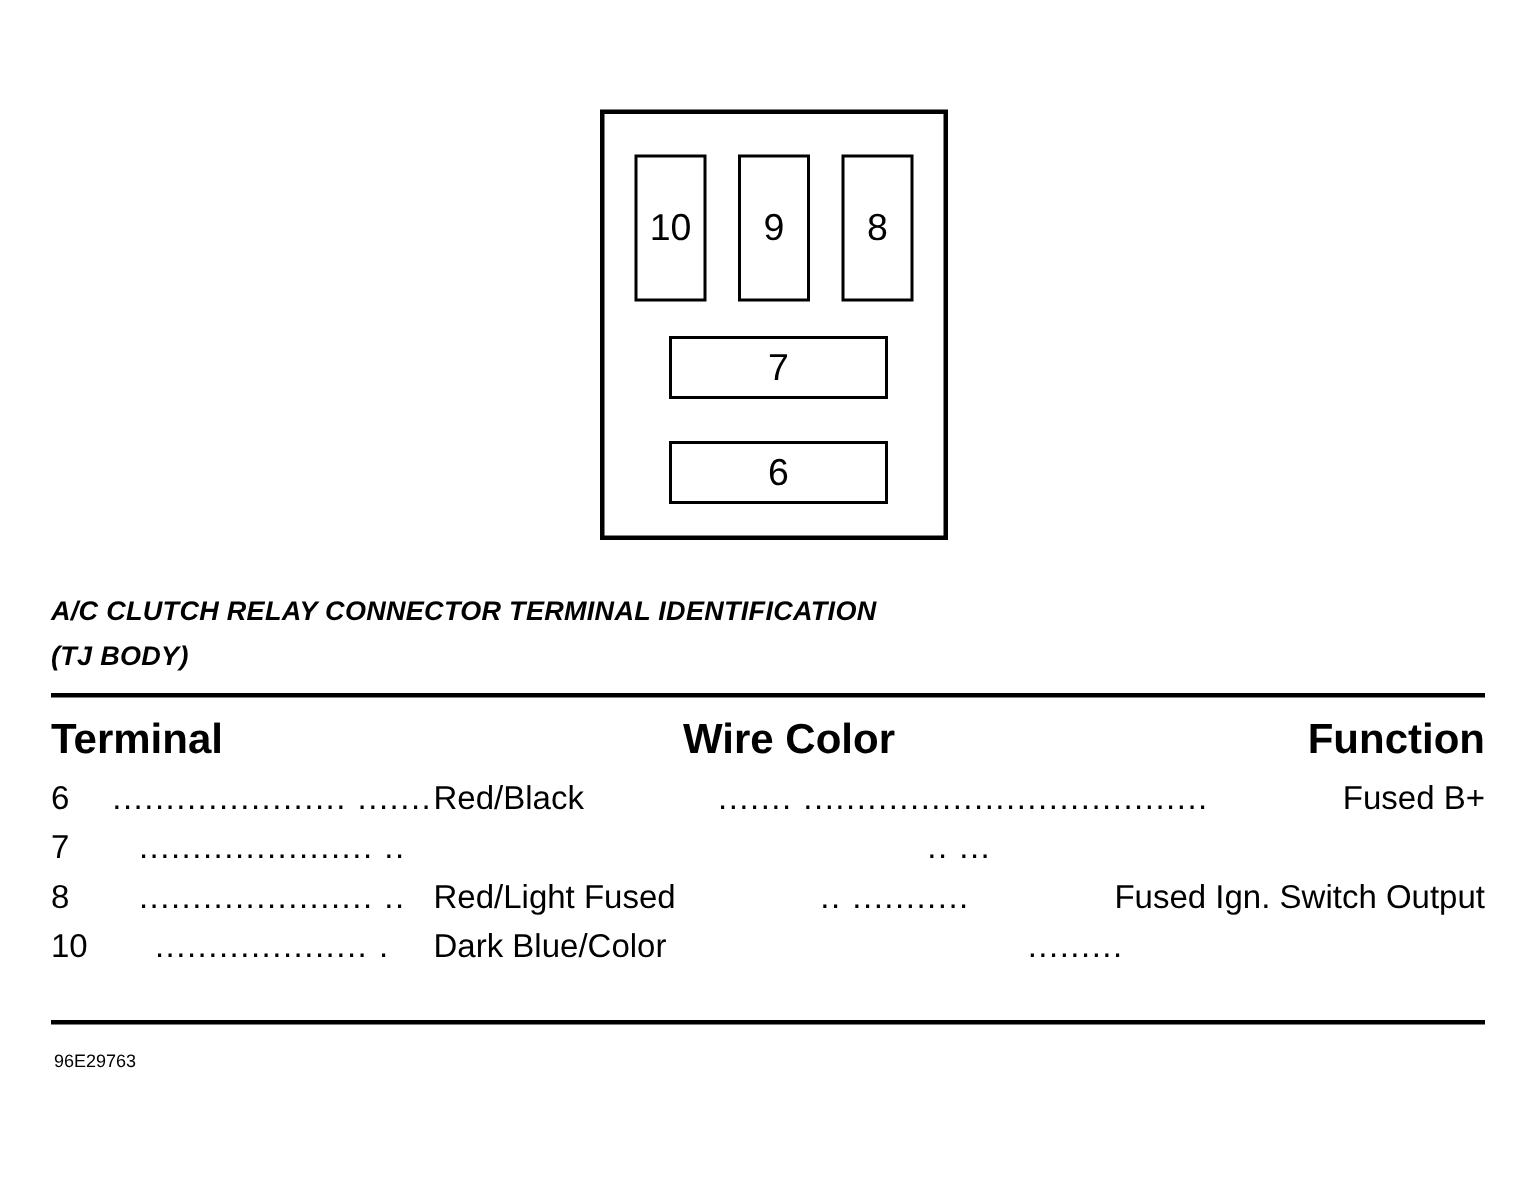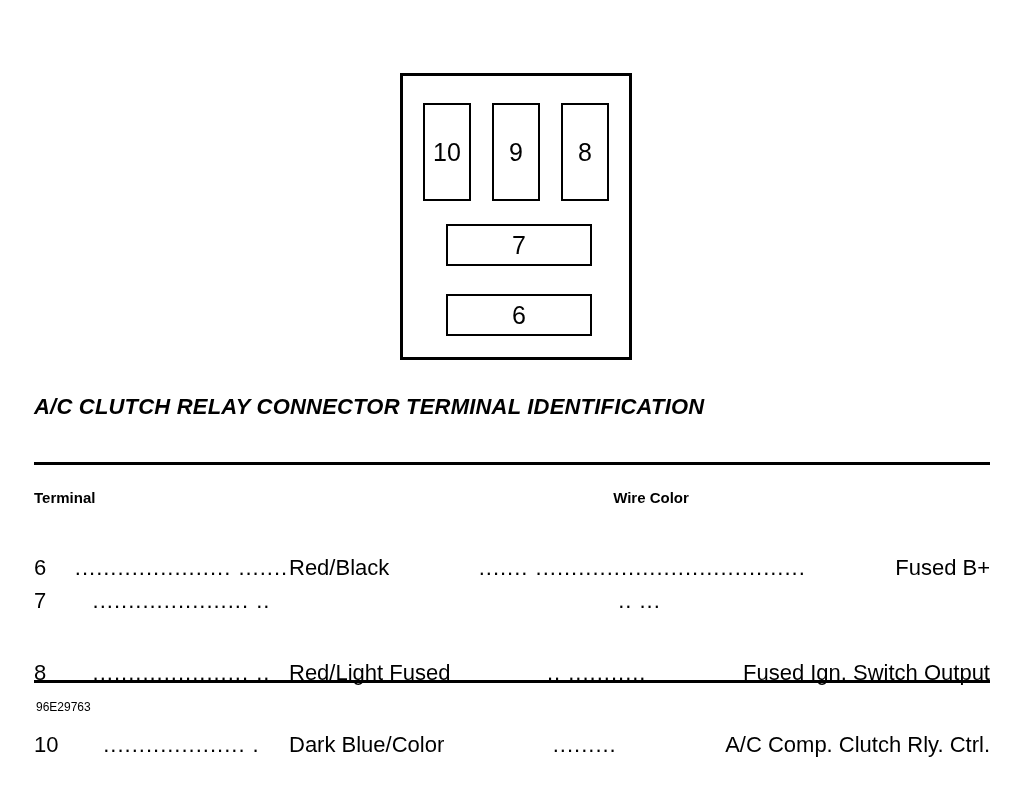--- a/index.html
+++ b/index.html
@@ -71,41 +71,41 @@
   #pin-6 { top: 218px; }
 
   
   #caption {
     position: absolute;
     left: 34px;
     top: 392px;
     width: 960px;
     font-weight: bold;
     font-style: italic;
-    font-size: 22px;
+    font-size: 18px;
     line-height: 30px;
     letter-spacing: 0.2px;
   }
 
   
   #table-area {
     position: absolute;
     left: 34px;
     top: 462px;
     width: 956px;
   }
   .rule {
     border-top: 3px solid #000;
     width: 100%;
   }
   .table-header {
     display: flex;
     font-weight: bold;
-    font-size: 15px;
-    margin-top: 24px;
+    font-size: 28px;
+    margin-top: 12px;
     margin-bottom: 6px;
   }
   .th-terminal { width: 278px; text-align: left; }
   .th-wire { flex: 1; text-align: center; }
   .th-function { width: 250px; text-align: right; }
 
   .row {
     display: flex;
     align-items: baseline;
     font-size: 22px;
@@ -120,21 +120,20 @@
     width: 215px;
     overflow: hidden;
     font-size: 22px;
     letter-spacing: 1px;
     text-align: center;
   }
   .cell-wire {
     flex: 0 0 auto;
     text-align: right;
     padding-right: 0px;
-    margin-top: 39px;
   }
   .dots2 {
     flex: 1;
     overflow: hidden;
     font-size: 22px;
     letter-spacing: 1px;
     text-align: center;
     padding: 0 8px;
   }
   .cell-function {
@@ -178,29 +177,31 @@
   </div>
 
   <div class="pin-wide" id="pin-6">
     <span>6</span>
   </div>
 
 </div>
 
 <div id="caption">
   <div>A/C CLUTCH RELAY CONNECTOR TERMINAL IDENTIFICATION</div>
+  <div>(TJ BODY)</div>
 </div>
 
 <div id="table-area">
 
   <div class="rule"></div>
 
   <div class="table-header">
     <div class="th-terminal">Terminal</div>
     <div class="th-wire">Wire Color</div>
+    <div class="th-function">Function</div>
   </div>
 
   <div class="row">
     <div class="cell-terminal">6</div>
     <div class="dots1">...................... .......</div>
     <div class="cell-wire">Red/Black</div>
     <div class="dots2">....... ......................................</div>
     <div class="cell-function">Fused B+</div>
   </div>
 
@@ -216,20 +217,19 @@
     <div class="cell-wire">Red/Light Fused</div>
     <div class="dots2">.. ...........</div>
     <div class="cell-function">Fused Ign. Switch Output</div>
   </div>
 
   <div class="row">
     <div class="cell-terminal">10</div>
     <div class="dots1">.................... .</div>
     <div class="cell-wire">Dark Blue/Color</div>
     <div class="dots2">.........</div>
-    <div class="cell-function">A/C Comp. Clutch Rly. Ctrl.</div>
   </div>
 
 </div>
 
 <div id="table-bottom-rule"></div>
 
 <div id="figure-id">96E29763</div>
 
 </body></html>

